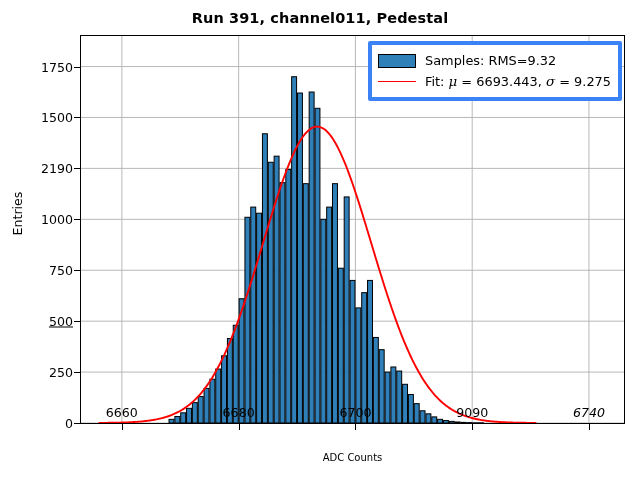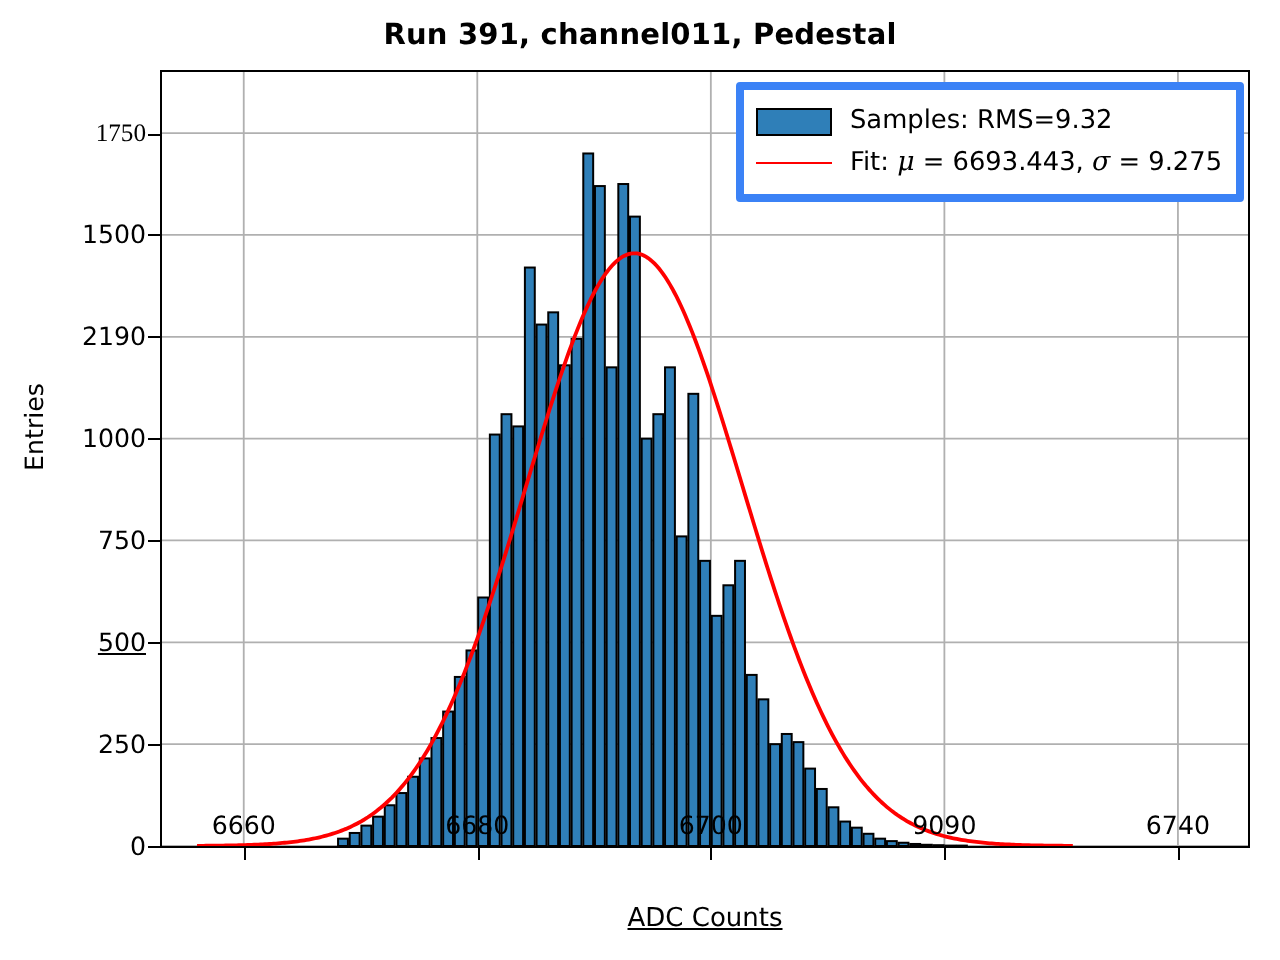--- a/index.html
+++ b/index.html
@@ -111,23 +111,22 @@
     top: 424px;
     width: 545px;
     height: 8px;
   }
   #x-axis-label {
     position: absolute;
     left: 80px;
     top: 452px;
     width: 545px;
     text-align: center;
-    font-size: 13px;
-    color: #000000;
-    text-decoration: underline;
+    font-size: 10px;
+    color: #000000;
   }
   #y-axis-label {
     position: absolute;
     left: -33px;
     top: 206px;
     width: 100px;
     text-align: center;
     font-size: 12.6px;
     color: #000000;
     transform: rotate(-90deg);
@@ -267,38 +266,38 @@
   </div>
 
   <div id="y-tick-labels">
       <div class="tick-label-y" style="top: 388px;">0</div>
       <div class="tick-label-y" style="top: 337.079px;">250</div>
       <div class="tick-label-y" style="top: 286.158px; text-decoration: underline;">500</div>
       <div class="tick-label-y" style="top: 235.237px;">750</div>
       <div class="tick-label-y" style="top: 184.316px;">1000</div>
       <div class="tick-label-y" style="top: 133.395px;">2190</div>
       <div class="tick-label-y" style="top: 82.4737px;">1500</div>
-      <div class="tick-label-y" style="top: 31.5526px; font-family: Liberation Serif, serif;">1750</div>
+      <div class="tick-label-y" style="top: 31.5526px;">1750</div>
     </div>
   <div id="y-tick-marks">
       <div class="tick-mark-y" style="top: 388px;"></div>
       <div class="tick-mark-y" style="top: 337.079px;"></div>
       <div class="tick-mark-y" style="top: 286.158px;"></div>
       <div class="tick-mark-y" style="top: 235.237px;"></div>
       <div class="tick-mark-y" style="top: 184.316px;"></div>
       <div class="tick-mark-y" style="top: 133.395px;"></div>
       <div class="tick-mark-y" style="top: 82.4737px;"></div>
       <div class="tick-mark-y" style="top: 31.5526px;"></div>
     </div>
   <div id="x-tick-labels">
       <div class="tick-label-x" style="left: 41.871px;">6660</div>
       <div class="tick-label-x" style="left: 158.645px;">6680</div>
       <div class="tick-label-x" style="left: 275.419px;">6700</div>
       <div class="tick-label-x" style="left: 392.194px;">9090</div>
-      <div class="tick-label-x" style="left: 508.968px;">6740</div>
+      <div class="tick-label-x" style="left: 508.968px; font-style: italic;">6740</div>
     </div>
   <div id="x-tick-marks">
       <div class="tick-mark-x" style="left: 41.871px;"></div>
       <div class="tick-mark-x" style="left: 158.645px;"></div>
       <div class="tick-mark-x" style="left: 275.419px;"></div>
       <div class="tick-mark-x" style="left: 392.194px;"></div>
       <div class="tick-mark-x" style="left: 508.968px;"></div>
     </div>
 
   <div id="x-axis-label">ADC Counts</div>

